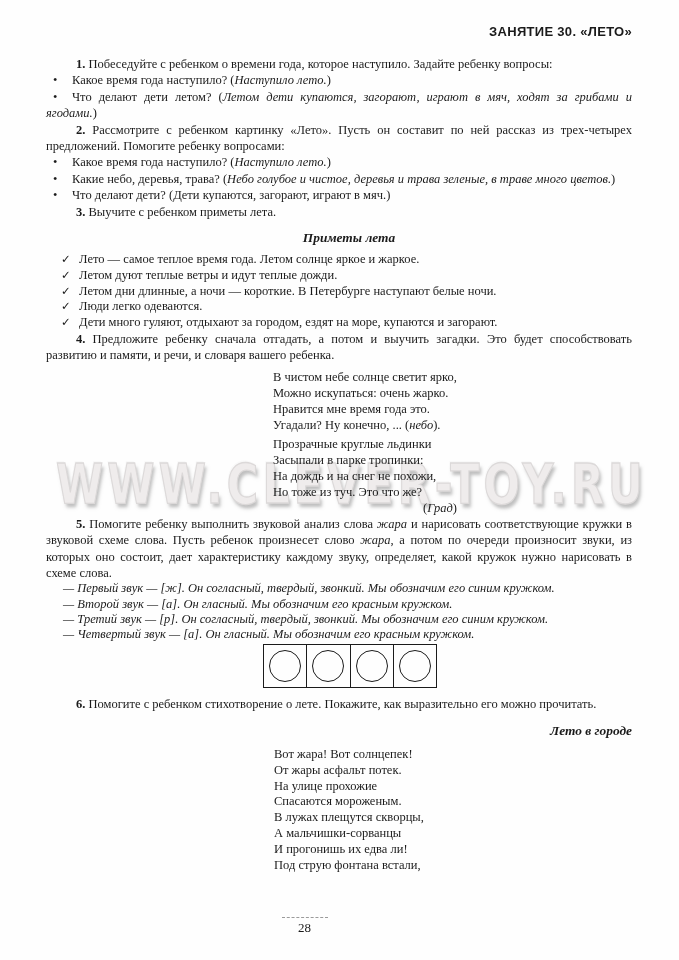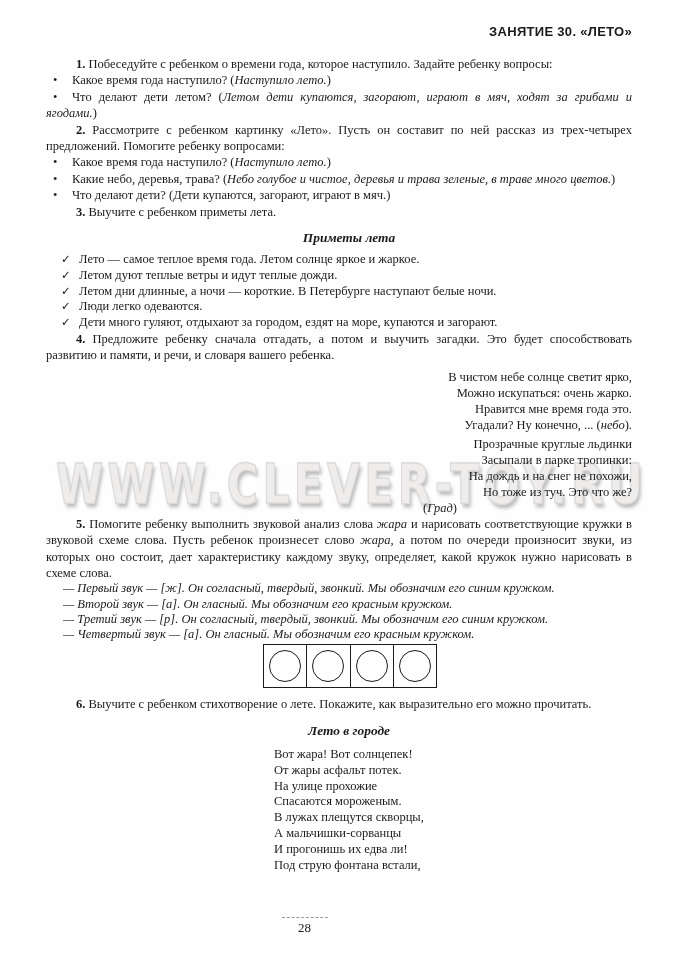--- a/index.html
+++ b/index.html
@@ -20,34 +20,34 @@
   .b{font-weight:700;}
   .i{font-style:italic;}
   .bullets{line-height:16.4px;text-align:justify;}
   .blt{display:inline-block;width:19px;margin-left:7px;text-indent:0;}
   .checks{line-height:15.8px;margin-top:6px;}
   .chk{display:inline-block;width:18px;margin-left:15px;font-size:11.5px;text-indent:0;}
   .subhead{
     font-weight:700;font-style:italic;font-size:13.4px;text-align:center;
     margin:9px 0 0 20px;line-height:17px;
   }
-  .riddle{margin-left:227px;line-height:16px;text-align:right;}
+  .riddle{margin-left:227px;line-height:16px;}
   .r1{margin-top:5px;}
   .r2{margin-top:3px;}
   .riddle-answer{margin-left:377px;line-height:16px;}
   .sounds{line-height:15.2px;}
   .sline{text-indent:17px;}
   .scheme{
     margin-left:217px;margin-top:2px;width:174px;height:44px;display:flex;
     border:1.5px solid #1b1b1b;box-sizing:border-box;background:transparent;
   }
   .cell{flex:1 1 0;border-right:1.3px solid #1b1b1b;display:flex;align-items:center;justify-content:center;}
   .cell:last-child{border-right:none;}
   .circle{width:30px;height:30px;border:1.3px solid #1b1b1b;border-radius:50%;}
-  .ph{margin-top:9px;}
+  .ph{margin-top:9px;text-align:right;}
   .poem{margin-left:228px;line-height:15.9px;margin-top:8px;}
   .watermark{
     position:absolute;left:56px;top:452px;z-index:0;white-space:nowrap;
     font-family:"DejaVu Sans", sans-serif;font-weight:700;font-size:42px;
     letter-spacing:4px;color:#efecec;
     -webkit-text-stroke:1px #dcd9d9;
     text-shadow:2px 3px 3px rgba(130,130,130,.5), -1px -1px 0 #f9f9f9;
     transform:scale(1.02,1.3);transform-origin:left top;
   }
   .footer{position:absolute;left:0;top:917px;width:609px;text-align:center;z-index:1;}
@@ -142,21 +142,21 @@
 
       <div class="cell">
         <span class="circle"></span>
       </div>
 
       <div class="cell">
         <span class="circle"></span>
       </div>
     </div>
 
-  <p class="para p6"><span class="b">6.</span><span> Выучите с ребенком стихотворение о лете. Покажите, как выразительно его можно прочитать.</span></p>
+  <p class="para p6"><span class="b">6.</span><span> Помогите с ребенком стихотворение о лете. Покажите, как выразительно его можно прочитать.</span></p>
 
   <div class="subhead ph">Лето в городе</div>
 
   <div class="poem">
 
   <div class="pline">Вот жара! Вот солнцепек!</div>
       <div class="pline">От жары асфальт потек.</div>
       <div class="pline">На улице прохожие</div>
       <div class="pline">Спасаются мороженым.</div>
       <div class="pline">В лужах плещутся скворцы,</div>

